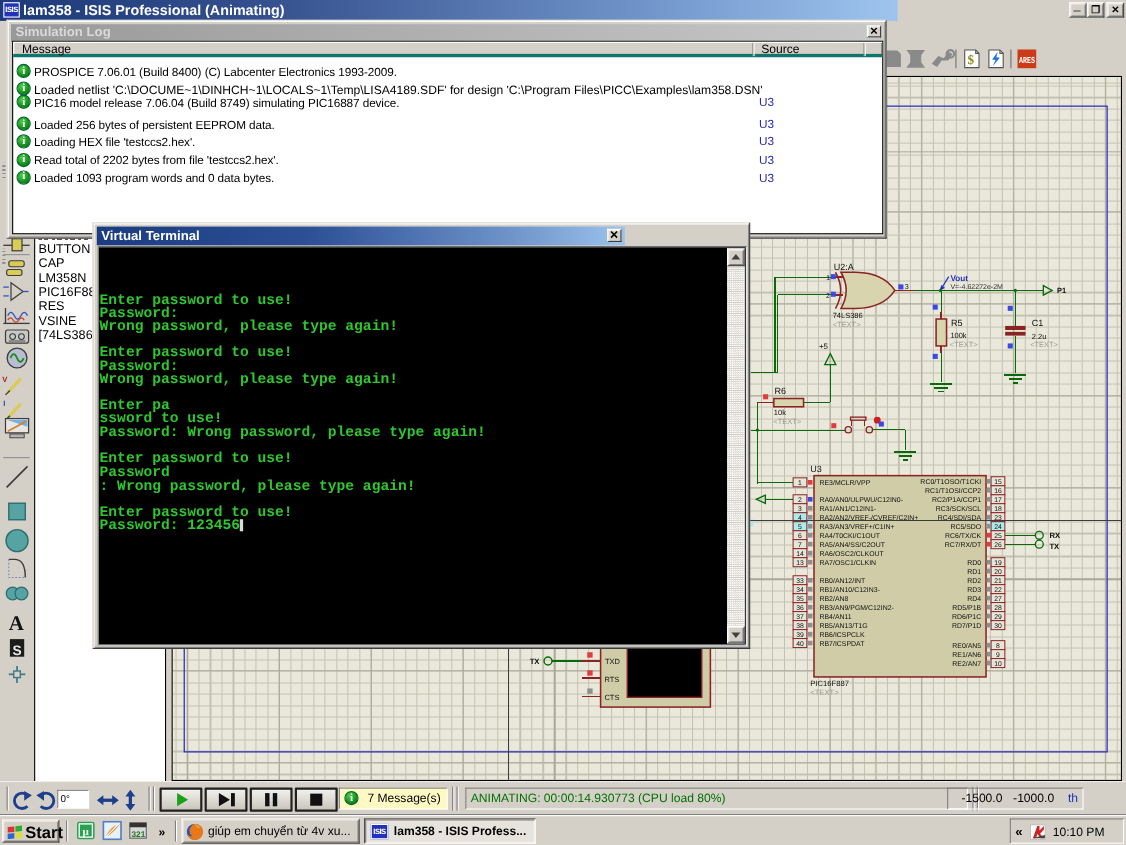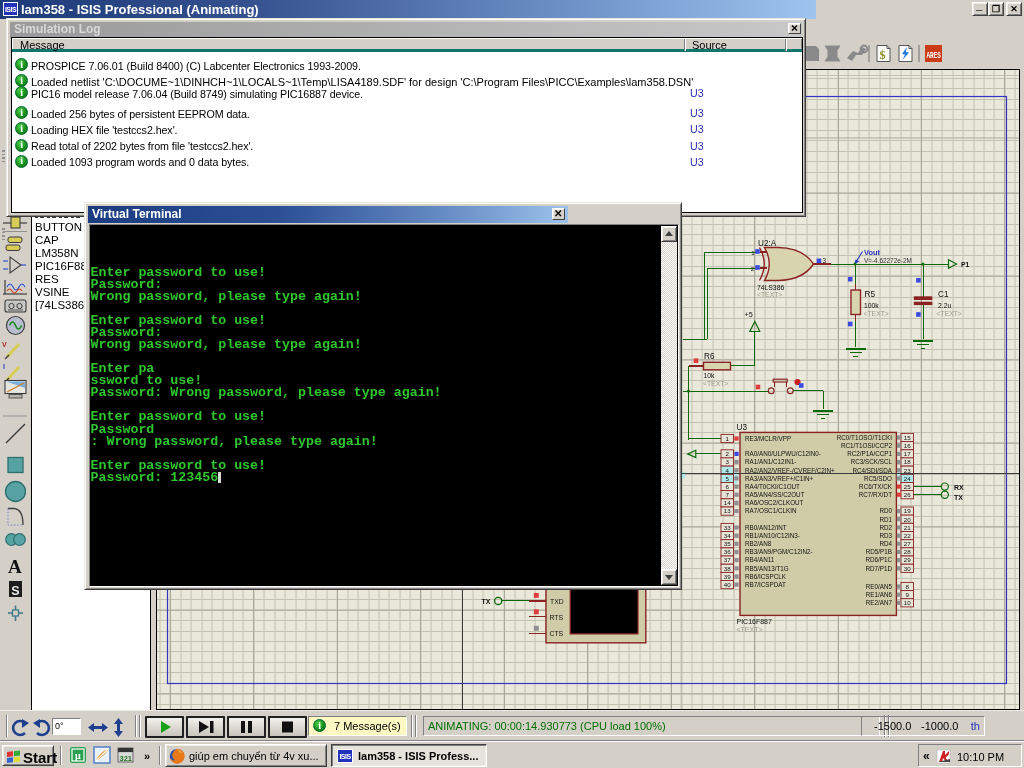--- a/index.html
+++ b/index.html
@@ -521,21 +521,21 @@
     <div class="simbtn" style="left:268px;top:5px"><svg width="35" height="18">
         <rect x="12" y="3.5" width="11" height="11" fill="#111"></rect>
       </svg></div>
     <div class="panel" style="left:308px;width:99px;background:#fef9c3">
       <div class="infoico" style="left:4px;top:2px"></div>
       <span style="position:absolute;left:25px;top:3px">7 Message(s)</span>
     </div>
     <div class="vsep" style="left:411px"></div>
     <div class="vsep" style="left:415px"></div>
     <div class="panel" style="left:423px;width:457px;color:#007000">
-      <span style="position:absolute;left:4px;top:3px">ANIMATING: 00:00:14.930773 (CPU load 100%)</span>
+      <span style="position:absolute;left:4px;top:3px">ANIMATING: 00:00:14.930773 (CPU load 80%)</span>
     </div>
     <div class="vsep" style="left:884px"></div>
     <div class="vsep" style="left:888px"></div>
     <div class="panel" style="left:861px;width:124px">
       <span style="position:absolute;left:12px;top:3px">-1500.0</span>
       <span style="position:absolute;left:59px;top:3px">-1000.0</span>
       <span style="position:absolute;right:4px;top:3px;color:#2233bb">th</span>
     </div>
   </div>
 <div id="taskbar" class="abs">

